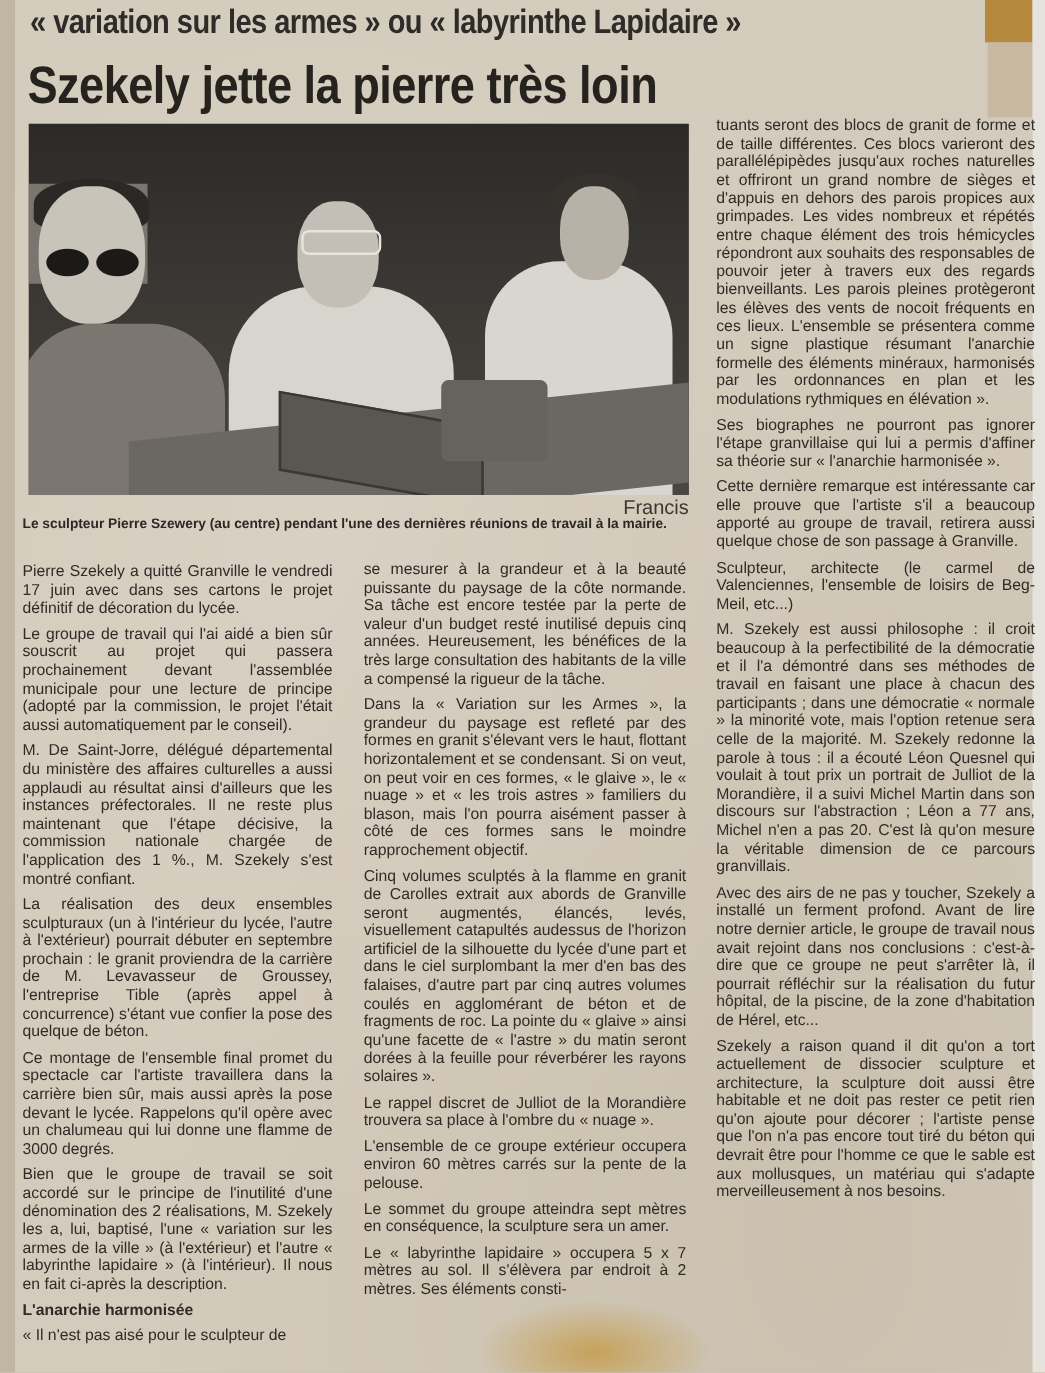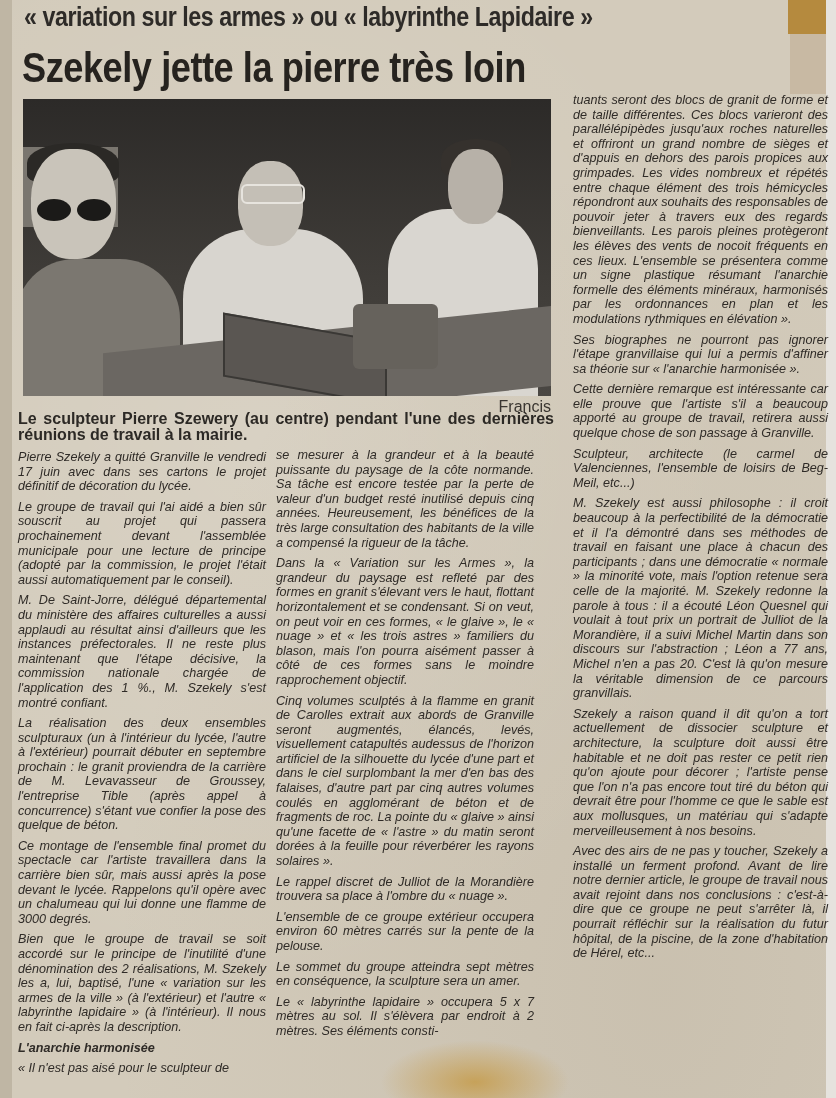--- a/index.html
+++ b/index.html
@@ -55,29 +55,29 @@
   .p3-hair { position:absolute; left:418px; top:40px; width:70px; height:40px; background:#35312d; border-radius:50% 50% 30% 30%; }
   .table { position:absolute; left:80px; top:230px; width:460px; height:80px; background:#6b6762; transform:skewY(-6deg); }
   .folder { position:absolute; left:200px; top:228px; width:160px; height:60px; background:#5a5652; transform:skewY(10deg); border:2px solid #3a3835; }
   .bag { position:absolute; left:330px; top:205px; width:85px; height:65px; background:#66625c; border-radius:6px; }
   .credit {
     position:absolute; left:480px; top:398px; width:71px; text-align:right;
     font-size:16px; color:#3a3631;
   }
   .caption {
     position:absolute; left:18px; top:411px; width:536px;
-    font-size:16px; font-weight:bold; color:#2c2925; line-height:16px; text-align:justify;
+    font-size:11px; font-weight:bold; color:#2c2925; line-height:16px; text-align:justify;
   }
   .col {
     position:absolute; font-size:12.6px; line-height:14.6px; color:#2f2b27;
     text-align:justify; hyphens:none;
   }
-  .col p { margin:0 0 6px 0;font-style:italic; }
+  .col p { margin:0 0 6px 0; }
   .col1 { left:18px; top:450px; width:248px; }
-  .col2 { left:276px; top:448px; width:258px; }
+  .col2 { left:291px; top:448px; width:258px; }
   .col3 { left:573px; top:93px; width:255px; }
   .subhead { font-weight:bold; margin:8px 0 6px 0; }
   .sign { font-weight:bold; font-size:13px; margin-top:4px; }
   .stain {
     position:absolute; left:380px; top:1040px; width:190px; height:70px;
     background:radial-gradient(ellipse at 50% 60%, rgba(196,150,60,0.75), rgba(196,150,60,0) 70%);
     pointer-events:none;
   }
 </style>
 </head>
@@ -133,17 +133,17 @@
   <p>Le sommet du groupe atteindra sept mètres en conséquence, la sculpture sera un amer.</p>
   <p>Le « labyrinthe lapidaire » occupera 5 x 7 mètres au sol. Il s'élèvera par endroit à 2 mètres. Ses éléments consti-</p>
 </div>
 
 <div class="col col3">
   <p>tuants seront des blocs de granit de forme et de taille différentes. Ces blocs varieront des parallélépipèdes jusqu'aux roches naturelles et offriront un grand nombre de sièges et d'appuis en dehors des parois propices aux grimpades. Les vides nombreux et répétés entre chaque élément des trois hémicycles répondront aux souhaits des responsables de pouvoir jeter à travers eux des regards bienveillants. Les parois pleines protègeront les élèves des vents de nocoit fréquents en ces lieux. L'ensemble se présentera comme un signe plastique résumant l'anarchie formelle des éléments minéraux, harmonisés par les ordonnances en plan et les modulations rythmiques en élévation ».</p>
   <p>Ses biographes ne pourront pas ignorer l'étape granvillaise qui lui a permis d'affiner sa théorie sur « l'anarchie harmonisée ».</p>
   <p>Cette dernière remarque est intéressante car elle prouve que l'artiste s'il a beaucoup apporté au groupe de travail, retirera aussi quelque chose de son passage à Granville.</p>
   <p>Sculpteur, architecte (le carmel de Valenciennes, l'ensemble de loisirs de Beg-Meil, etc...)</p>
   <p>M. Szekely est aussi philosophe : il croit beaucoup à la perfectibilité de la démocratie et il l'a démontré dans ses méthodes de travail en faisant une place à chacun des participants ; dans une démocratie « normale » la minorité vote, mais l'option retenue sera celle de la majorité. M. Szekely redonne la parole à tous : il a écouté Léon Quesnel qui voulait à tout prix un portrait de Julliot de la Morandière, il a suivi Michel Martin dans son discours sur l'abstraction ; Léon a 77 ans, Michel n'en a pas 20. C'est là qu'on mesure la véritable dimension de ce parcours granvillais.</p>
+  <p>Avec des airs de ne pas y toucher, Szekely a installé un ferment profond. Avant de lire notre dernier article, le groupe de travail nous avait rejoint dans nos conclusions : c'est-à-dire que ce groupe ne peut s'arrêter là, il pourrait réfléchir sur la réalisation du futur hôpital, de la piscine, de la zone d'habitation de Hérel, etc...</p>
   <p>Szekely a raison quand il dit qu'on a tort actuellement de dissocier sculpture et architecture, la sculpture doit aussi être habitable et ne doit pas rester ce petit rien qu'on ajoute pour décorer ; l'artiste pense que l'on n'a pas encore tout tiré du béton qui devrait être pour l'homme ce que le sable est aux mollusques, un matériau qui s'adapte merveilleusement à nos besoins.</p>
-  <p>Avec des airs de ne pas y toucher, Szekely a installé un ferment profond. Avant de lire notre dernier article, le groupe de travail nous avait rejoint dans nos conclusions : c'est-à-dire que ce groupe ne peut s'arrêter là, il pourrait réfléchir sur la réalisation du futur hôpital, de la piscine, de la zone d'habitation de Hérel, etc...</p>
 </div>
 
 <div class="stain"></div>
 
 </body></html>

